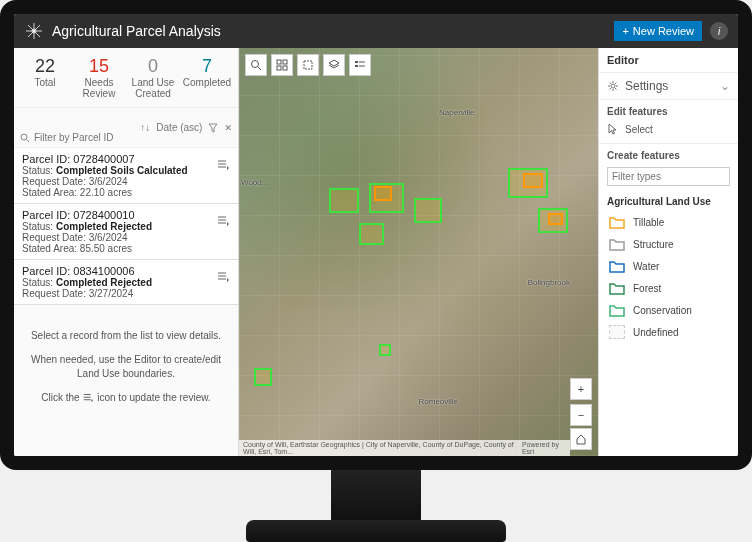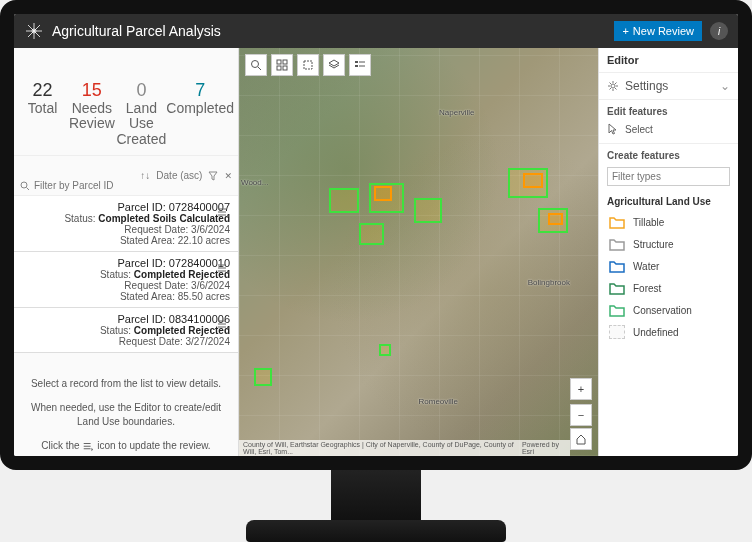--- a/index.html
+++ b/index.html
@@ -13,33 +13,33 @@
   .header .logo { width: 20px; height: 20px; margin-right: 8px; display:flex; align-items:center; justify-content:center; }
   .header .title { font-size: 14px; font-weight: 400; flex: 1; }
   .btn-new { background: #0079c1; color: #fff; font-size: 11px; padding: 4px 8px; border: none; display: flex; align-items: center; gap: 4px; cursor: pointer; }
   .btn-info { width: 18px; height: 18px; border-radius: 50%; background: #555; color:#fff; margin-left: 8px; display:flex; align-items:center; justify-content:center; font-size:10px; font-style: italic; }
 
   .body { flex: 1; display: flex; overflow: hidden; }
 
   .left { width: 225px; border-right: 1px solid #ddd; display: flex; flex-direction: column; background: #fafafa; }
   .stats { display: flex; padding: 8px 4px; border-bottom: 1px solid #eee; }
   .stat { flex: 1; text-align: center; }
-  .stat .num { font-size: 18px; font-weight: 400; margin-top: 24px; }
-  .stat .lbl { font-size: 14px; color: #666; line-height: 1.1; }
+  .stat .num { font-size: 18px; font-weight: 400; }
+  .stat .lbl { font-size: 10px; color: #666; line-height: 1.1; }
   .num-total { color: #323232; }
   .num-review { color: #d83020; }
   .num-landuse { color: #888; }
   .num-complete { color: #007f94; }
 
   .filterbar { display:flex; align-items:center; padding: 4px 6px; border-bottom: 1px solid #eee; font-size:10px; color:#777; }
   .filterbar .search { flex:1; display:flex; align-items:center; gap:4px;margin-top:20px; }
   .filterbar .sortgrp { display:flex; align-items:center; gap:6px; }
 
   .list { flex: 0 0 auto; }
-  .card { border-bottom: 1px solid #ddd; padding: 5px 8px; background: #fff; position: relative; font-size: 10px; color:#555;text-align:right;}
+  .card { border-bottom: 1px solid #ddd; padding: 5px 8px; background: #fff; position: relative; font-size: 10px; color:#555;}
   .card .pid { font-size: 11px; color: #222; }
   .card .status b { color: #222; }
   .card .edit-icon { position: absolute; right: 8px; top: 10px; color:#888; }
 
   .instructions { padding: 14px 10px; font-size: 10px; text-align: center; color: #555; }
   .instructions p { margin: 10px 0; line-height: 1.4; }
   .inline-icon { display:inline-block; vertical-align: middle; }
 
   .map { flex: 1; position: relative; background: 
     radial-gradient(circle at 30% 30%, rgba(80,120,60,0.35), transparent 40%),

